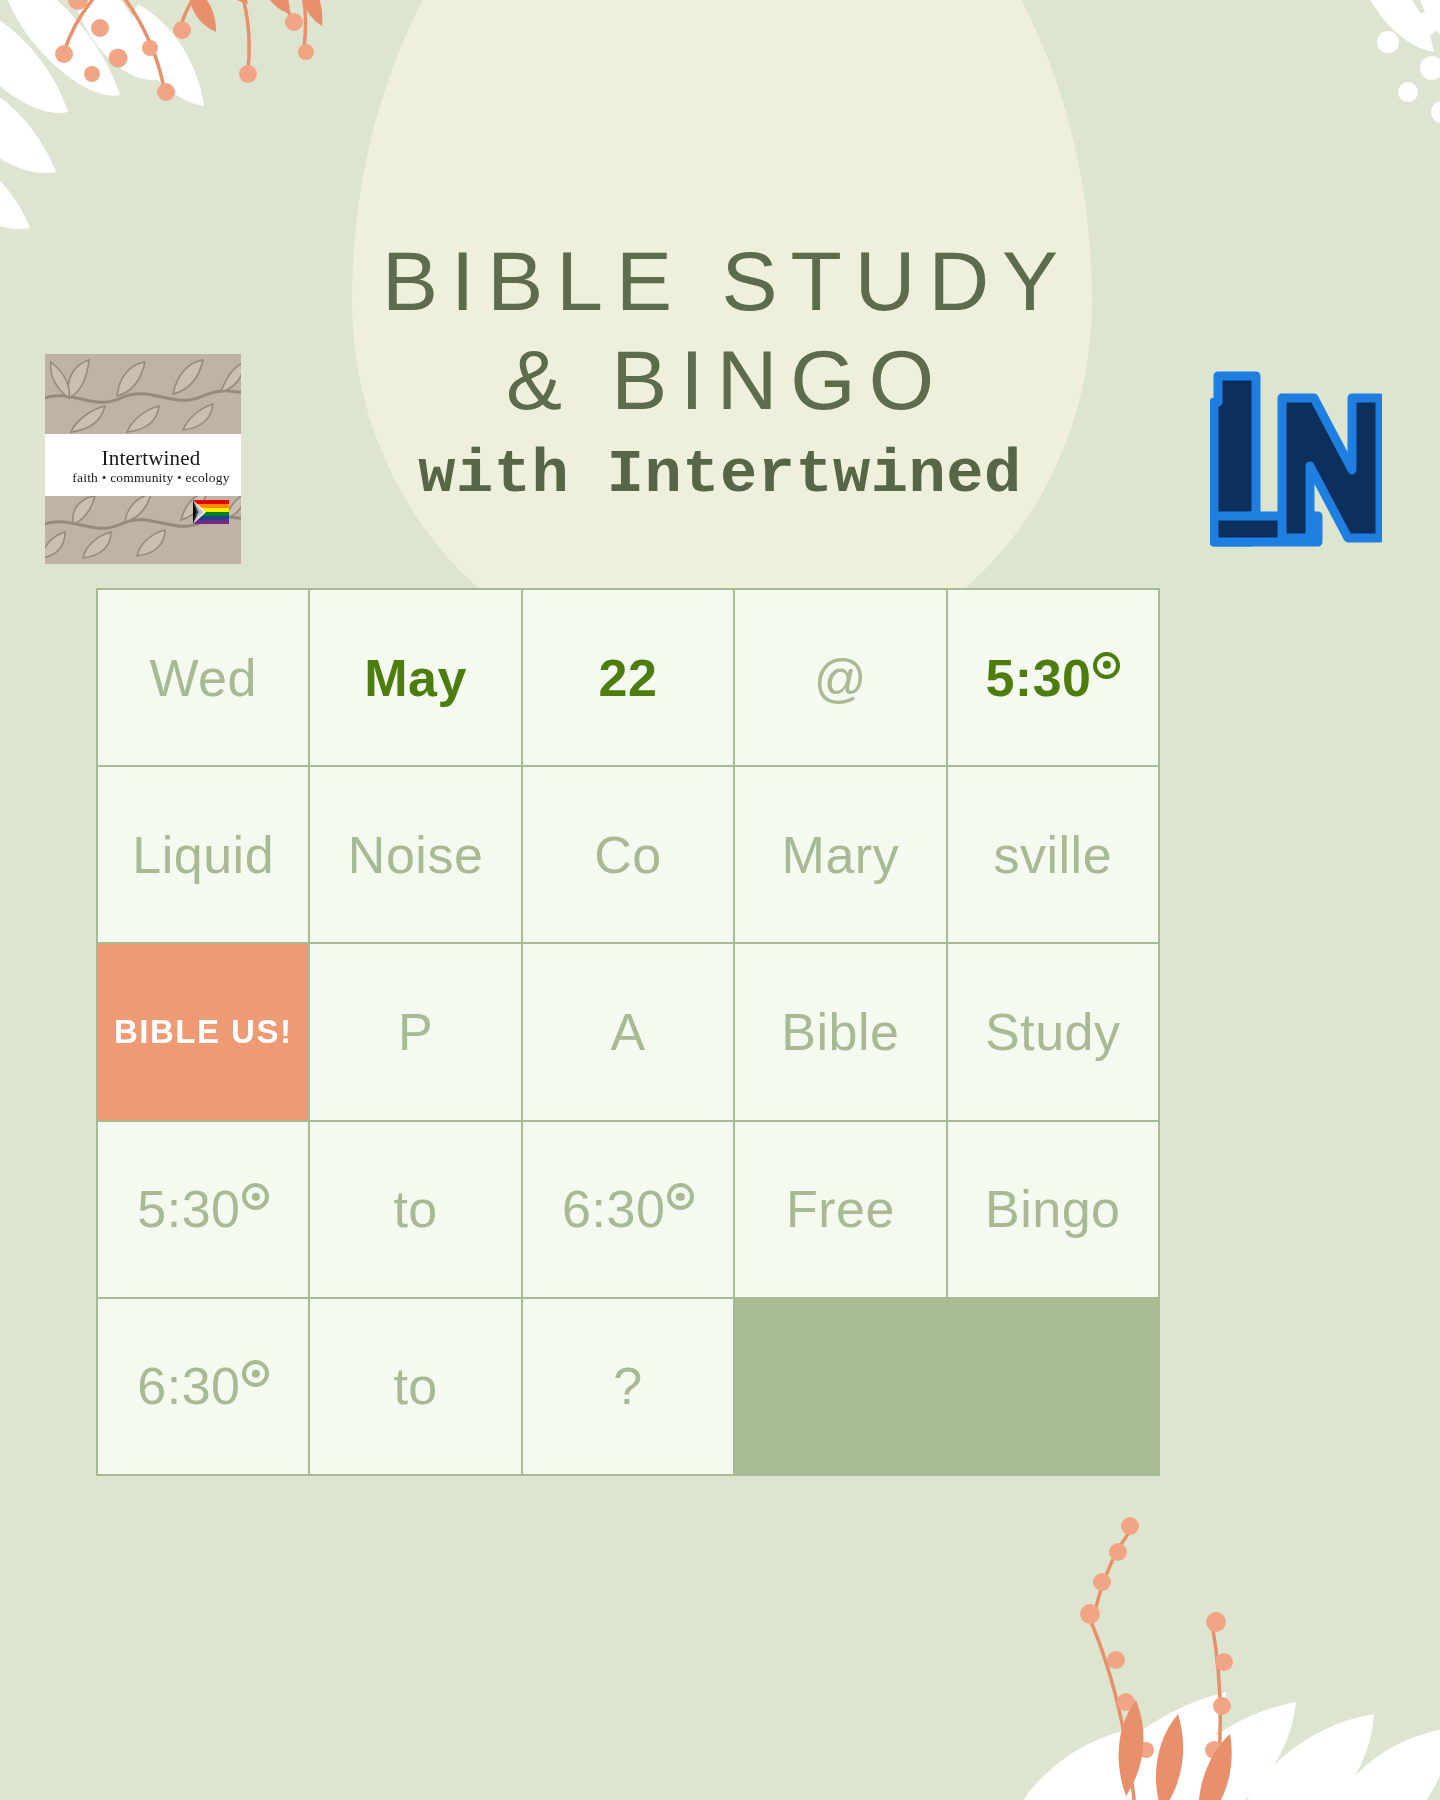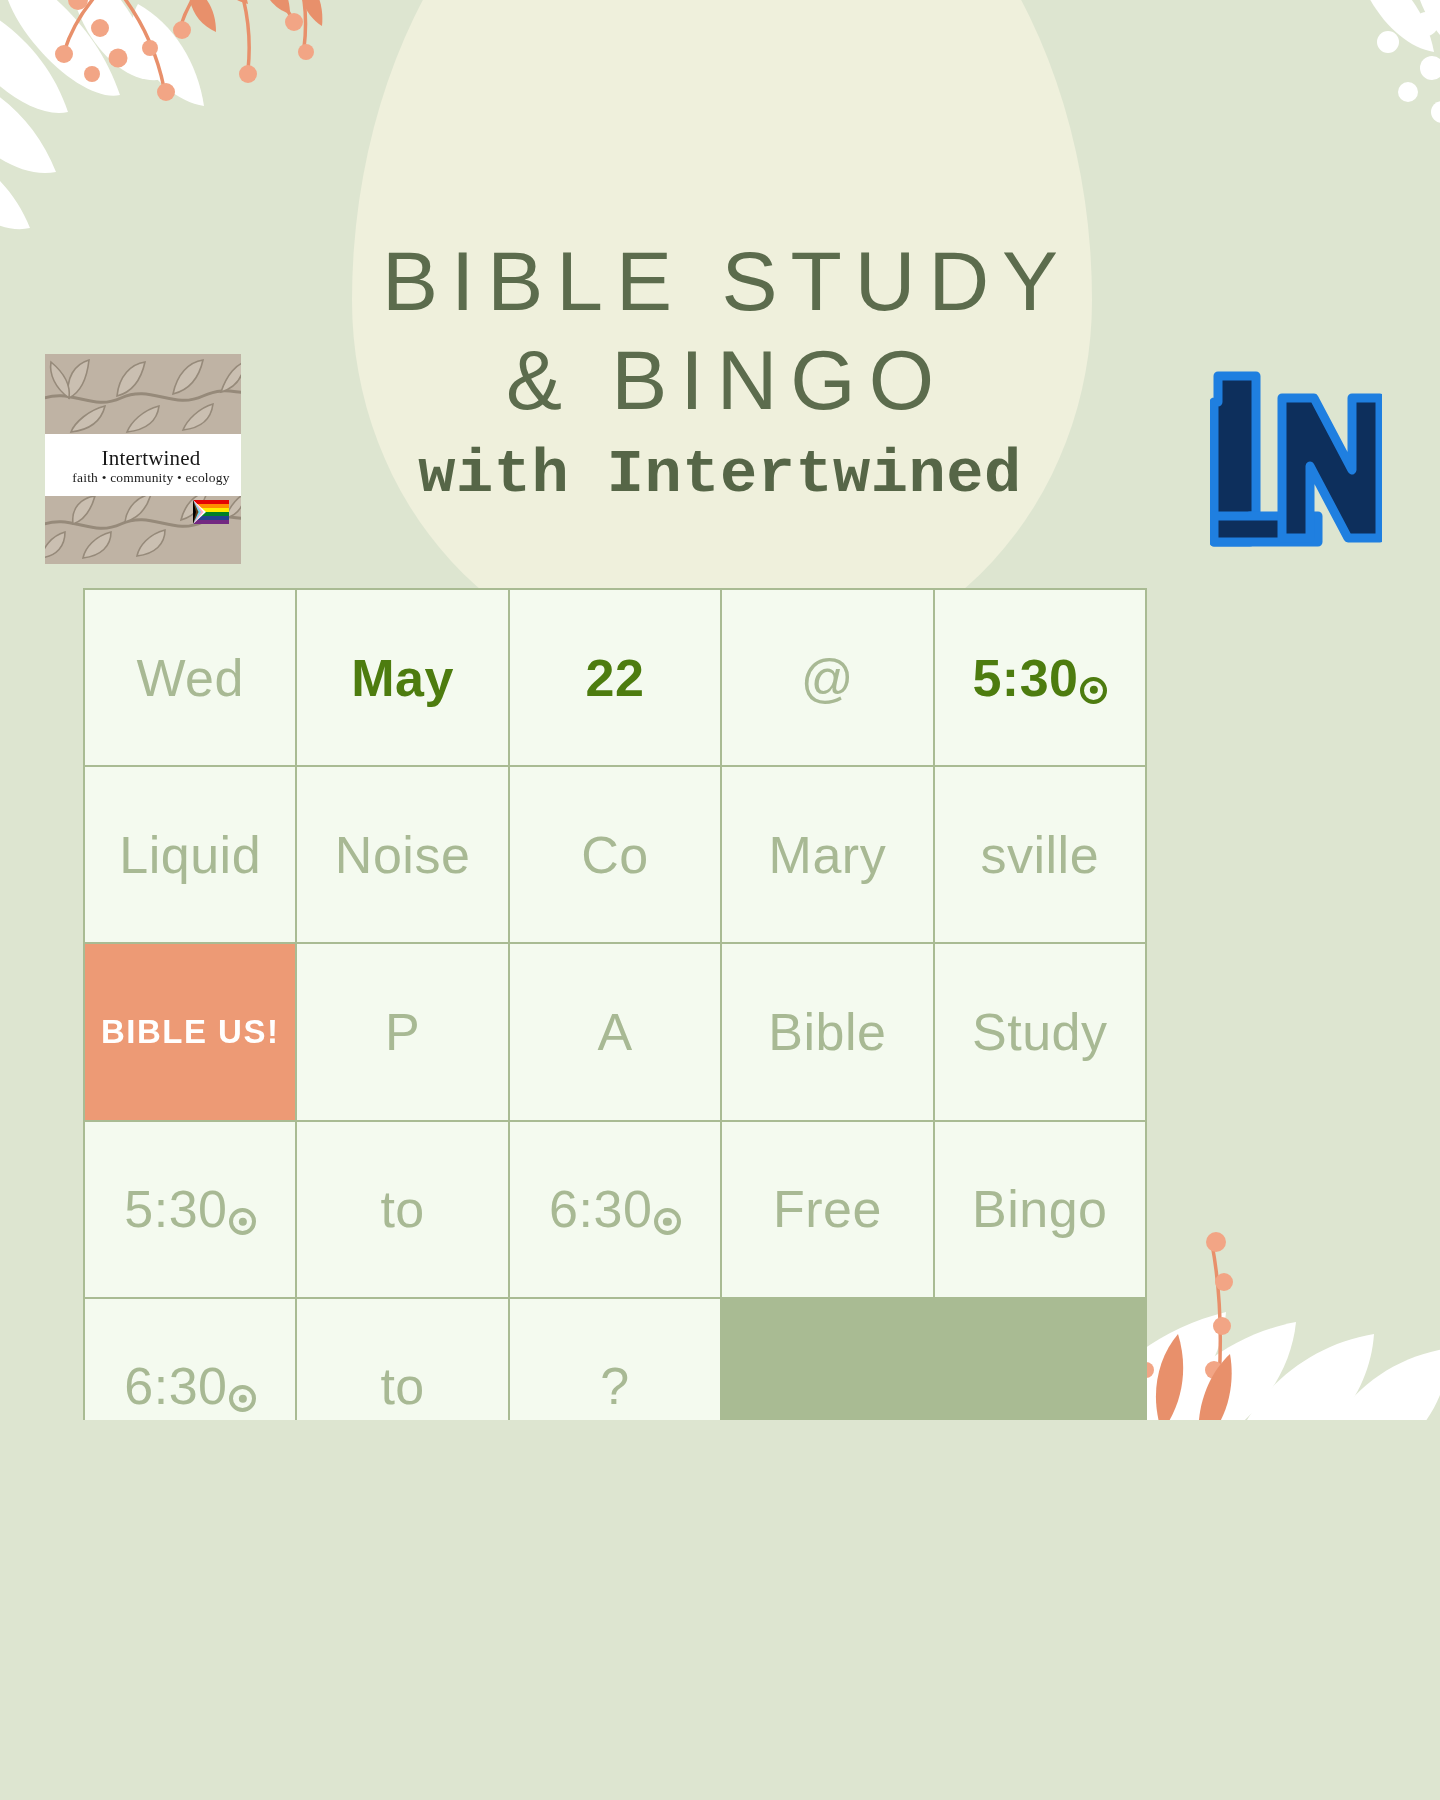--- a/index.html
+++ b/index.html
@@ -14,21 +14,21 @@
     font-family: "Liberation Sans", sans-serif;
     background: #dde5d0;
     position: relative;
   }
 
   
   .poster {
     position: absolute;
     inset: 0;
     width: 1440px;
-    height: 1420px;
+    height: 1800px;
     background: #dde5d0;
     overflow: hidden;
   }
 
   
   .oval-backdrop {
     position: absolute;
     left: 352px;
     top: -210px;
     width: 740px;
@@ -133,21 +133,21 @@
     right: 58px;
     top: 366px;
     width: 172px;
     height: 196px;
     z-index: 7;
   }
 
   
   .bingo-grid {
     position: absolute;
-    left: 83px;
+    left: 96px;
     top: 588px;
     width: 1064px;
     height: 888px;
     z-index: 5;
     display: grid;
     grid-template-columns: repeat(5, 1fr);
     grid-template-rows: repeat(5, 1fr);
     background: #a9bb93;
     gap: 2px;
     padding: 2px;
@@ -185,21 +185,21 @@
   }
   .clock-glyph::after {
     content: "";
     position: absolute;
     left: 50%; top: 50%;
     width: 0.16em; height: 0.16em;
     background: currentColor;
     border-radius: 50%;
     transform: translate(-50%, -50%);
   }
-  .cell .ct { display: inline-flex; align-items: flex-end; }
+  .cell .ct { display: inline-flex; align-items: flex-start; }
 </style>
 </head>
 <body>
 
 <div class="poster">
 
   <div class="oval-backdrop"></div>
 
   <svg class="decor decor-tl" viewBox="0 0 460 300">
     <g fill="#ffffff">

